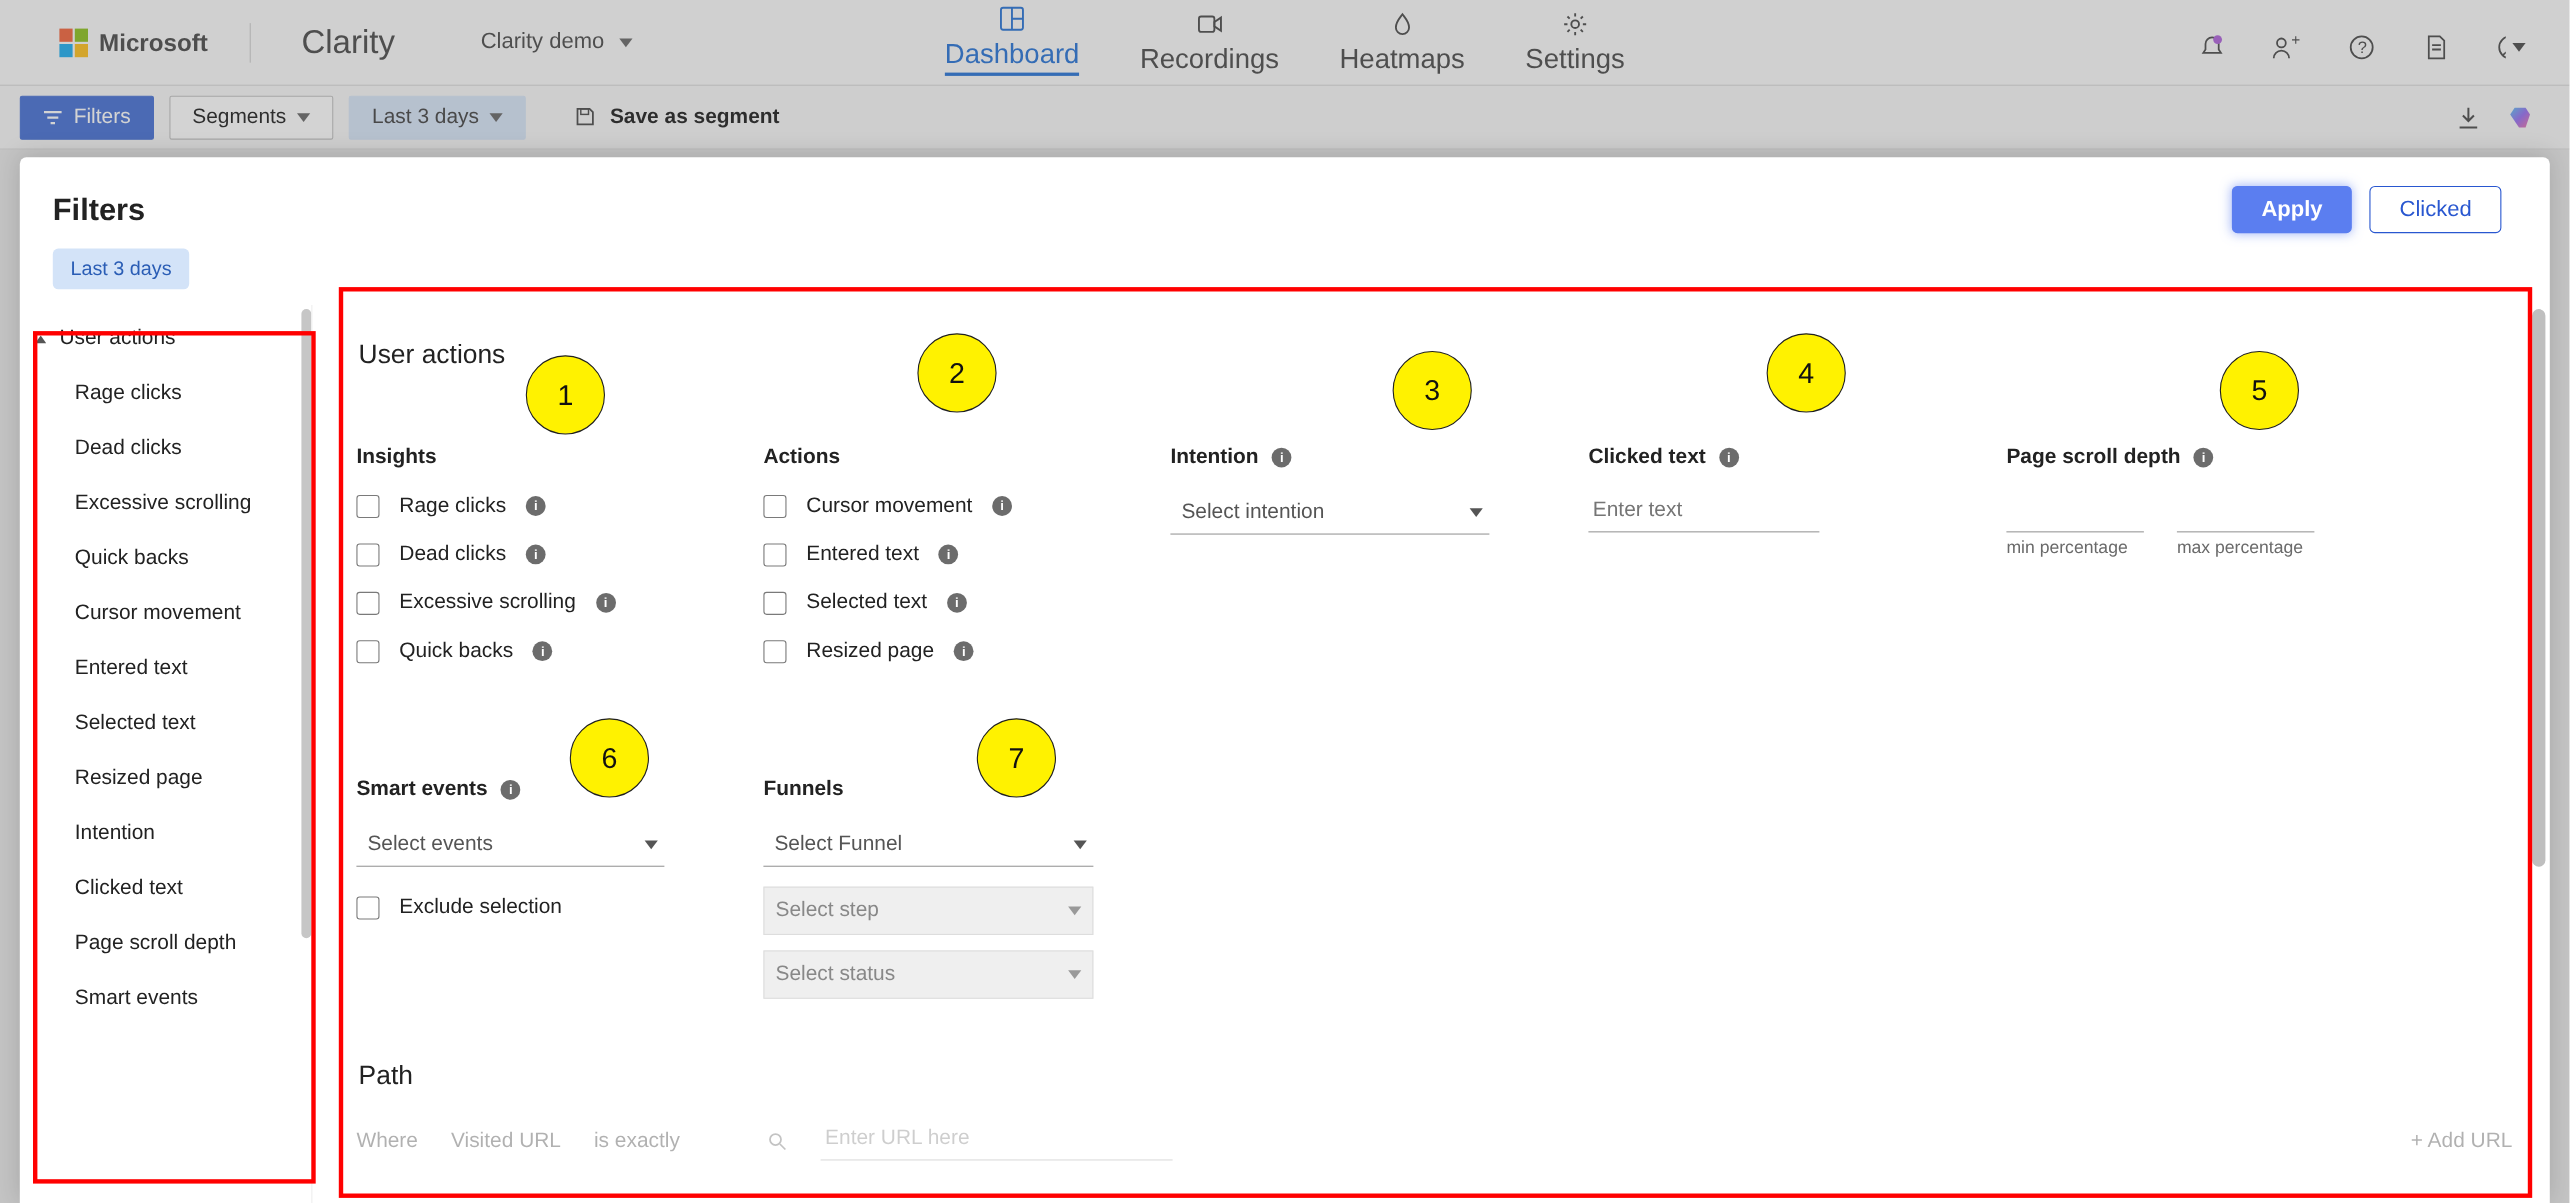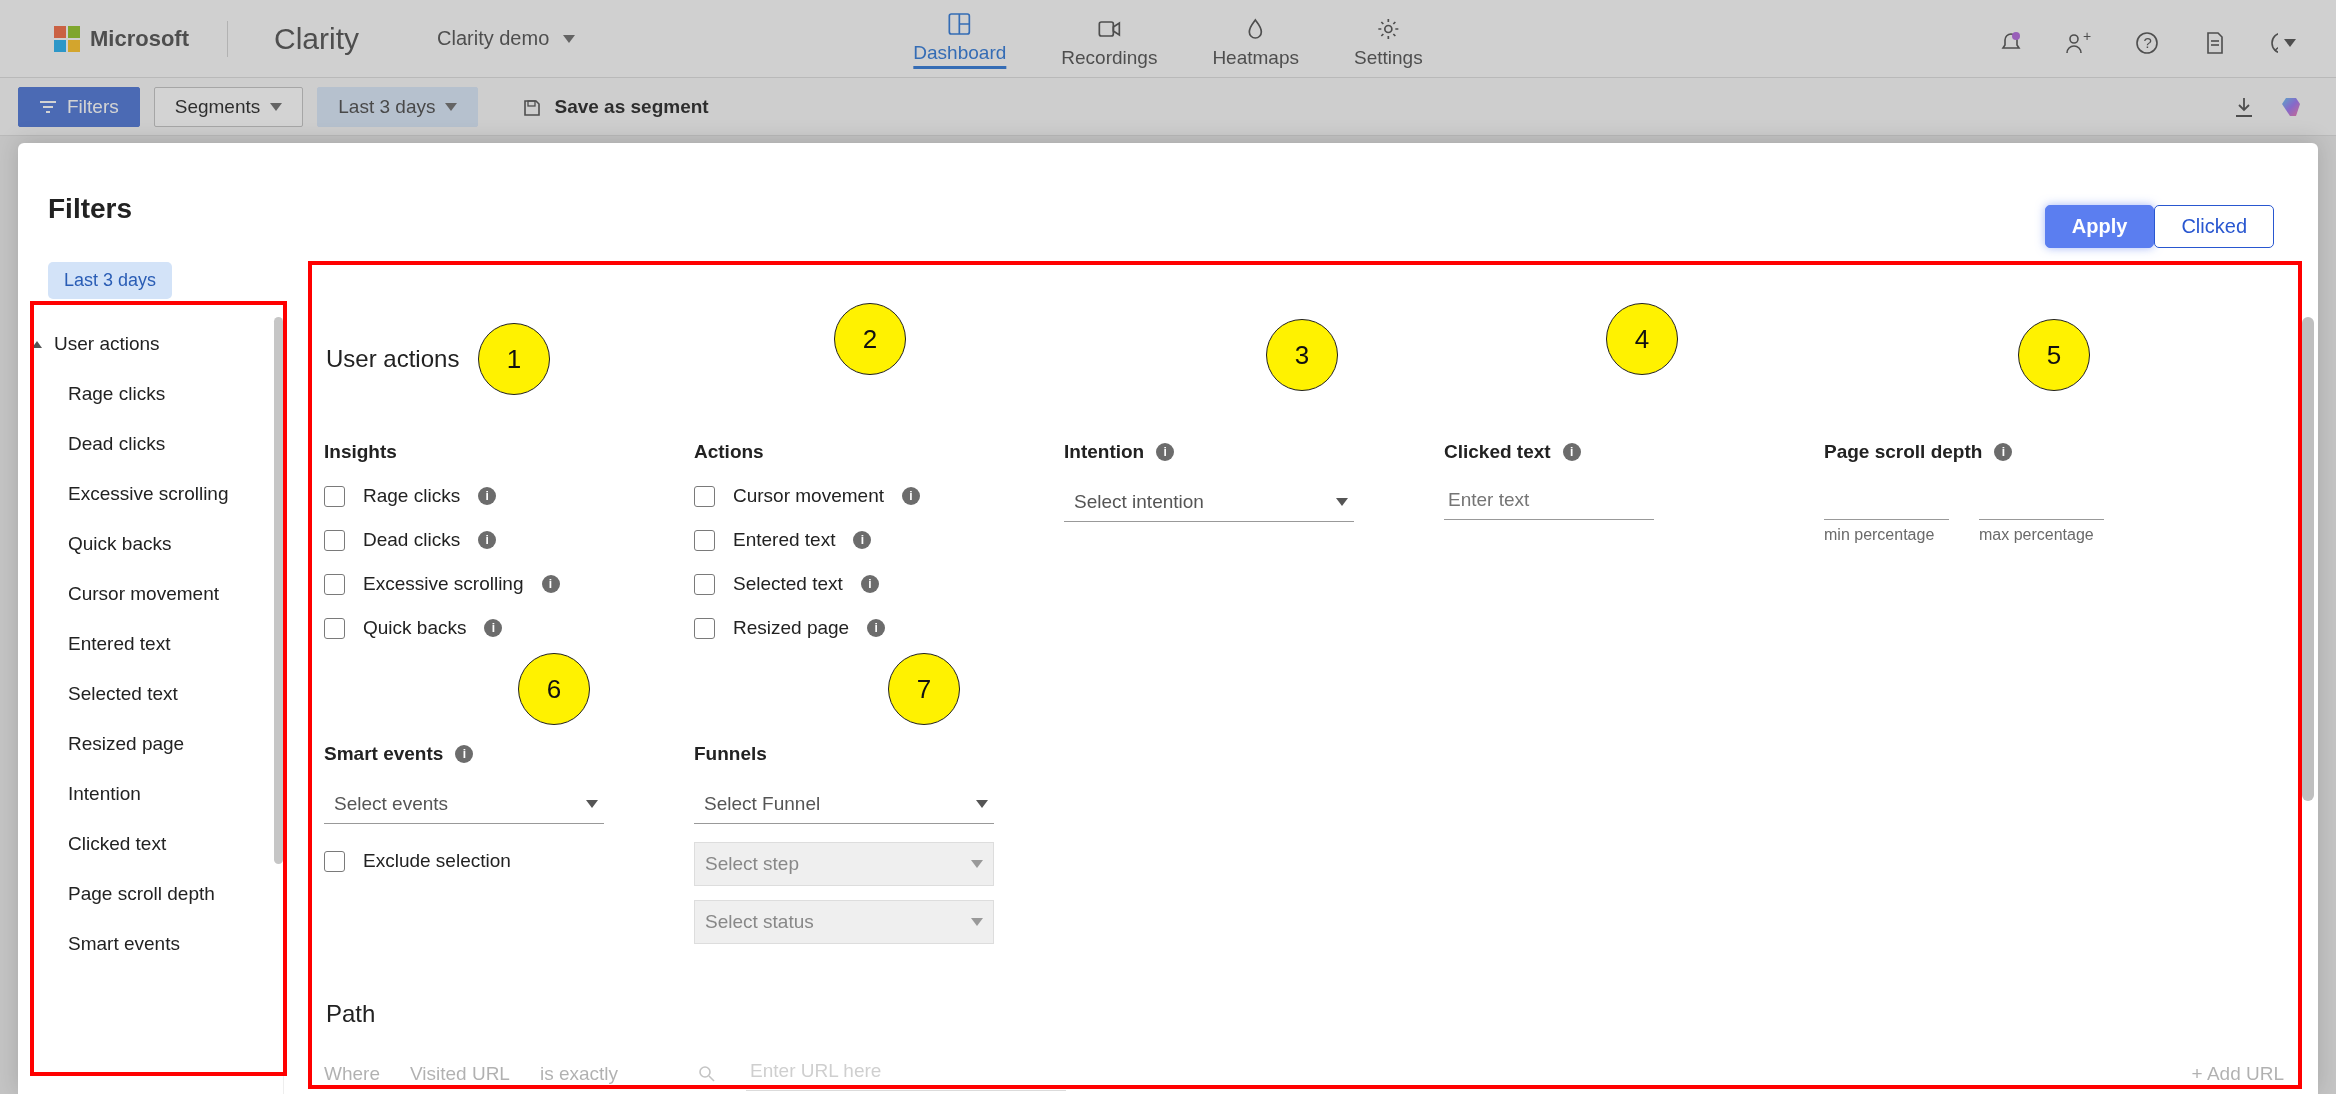--- a/index.html
+++ b/index.html
@@ -13,43 +13,43 @@
     .app-header { height:78px; display:flex; align-items:center; padding: 0 54px; gap:28px; border-bottom:1px solid #d8d8d8; background:#fafafa; position:relative; }
     .ms-logo { display:inline-flex; align-items:center; gap:10px; }
     .ms-grid { width:26px; height:26px; display:grid; grid-template-columns:1fr 1fr; grid-template-rows:1fr 1fr; gap:2px; }
     .ms-grid div:nth-child(1){background:#f25022;} .ms-grid div:nth-child(2){background:#7fba00;}
     .ms-grid div:nth-child(3){background:#00a4ef;} .ms-grid div:nth-child(4){background:#ffb900;}
     .brand-text{font-size:22px;font-weight:600;color:#333;}
     .brand-sep{width:1px;height:36px;background:#ccc;margin:0 18px 0 10px;}
     .brand-clarity{font-size:30px;color:#333;font-weight:400;}
     .demo-dd{margin-left:50px;font-size:20px;color:#333;display:flex;align-items:center;gap:14px;}
     .nav-center{position:absolute;left:50%;transform:translateX(-50%);top:0;height:85px;display:flex;gap:55px;align-items:flex-end;padding-bottom:16px;}
-    .nav-item{display:flex;flex-direction:column;align-items:center;gap:6px;font-size:19px;color:#333;}
+    .nav-item{display:flex;flex-direction:column;align-items:center;gap:6px;font-size:25px;color:#333;}
     .nav-item.active{color:#0b61d1;font-weight:400;}
     .nav-item.active span{border-bottom:3px solid #0b61d1;padding-bottom:2px;}
     .nav-icons-right{position:absolute;right:40px;top:0;height:85px;display:flex;align-items:center;gap:42px;color:#333;}
     .nav-glyph{width:26px;height:26px;display:flex;align-items:center;justify-content:center;}
 
     
     .sub-header{height:58px;display:flex;align-items:center;gap:14px;padding-left:18px;border-bottom:1px solid #d8d8d8;background:#f8f8f8;}
     .pill{display:inline-flex;align-items:center;gap:10px;padding:8px 20px;font-size:19px;border:1px solid #bbb;border-radius:2px;background:#fff;}
     .pill.blue{background:#2f5fd0;color:#fff;border-color:#2f5fd0;}
     .pill.lblue{background:#d3e3f8;border-color:#d3e3f8;color:#2b2b2b;}
-    .save-seg{margin-left:30px;display:flex;align-items:flex-end;gap:12px;font-size:19px;}
+    .save-seg{margin-left:30px;display:flex;align-items:flex-start;gap:12px;font-size:19px;}
     .sub-header .spacer{flex:1;}
     .sub-right{display:flex;align-items:center;gap:26px;padding-right:30px;}
 
     
     .modal{position:absolute;top:143px;left:18px;right:18px;bottom:0;background:#fff;border-radius:6px 6px 0 0;box-shadow:0 -2px 22px rgba(0,0,0,0.15);display:flex;flex-direction:column;}
     .modal-header{display:flex;align-items:center;justify-content:space-between;padding:26px 44px 10px 30px;}
     .modal-title{font-size:28px;color:#222;font-weight:600;}
     .btn{padding:9px 26px;font-size:20px;border-radius:5px;border:1.5px solid;cursor:pointer;}
     .btn-primary{background:#5b7ef0;border-color:#5b7ef0;color:#fff;font-weight:600;box-shadow:0 0 10px rgba(91,126,240,.55);}
     .btn-outline{background:#fff;border-color:#2957d0;color:#2957d0;}
-    .modal-buttons{display:flex;margin-top:36px;}
+    .modal-buttons{display:flex;gap:16px;}
 
     .chip-row{padding:4px 30px 14px;}
     .chip{display:inline-block;background:#d3e3f8;color:#2a5db5;font-size:18px;padding:8px 16px;border-radius:5px;}
 
     .modal-body{flex:1;display:flex;overflow:hidden;position:relative;}
 
     
     .sidebar{width:266px;padding:6px 0 12px 0;border-right:1px solid #eee;overflow-y:auto;height:100%;position:relative;}
     .sidebar-scroll-thumb{position:absolute;right:0;top:4px;width:9px;height:70%;background:#c6c6c6;border-radius:5px;}
     .side-group-hdr{display:flex;align-items:center;gap:10px;padding:14px 18px 14px 36px;font-size:19px;color:#222;}

